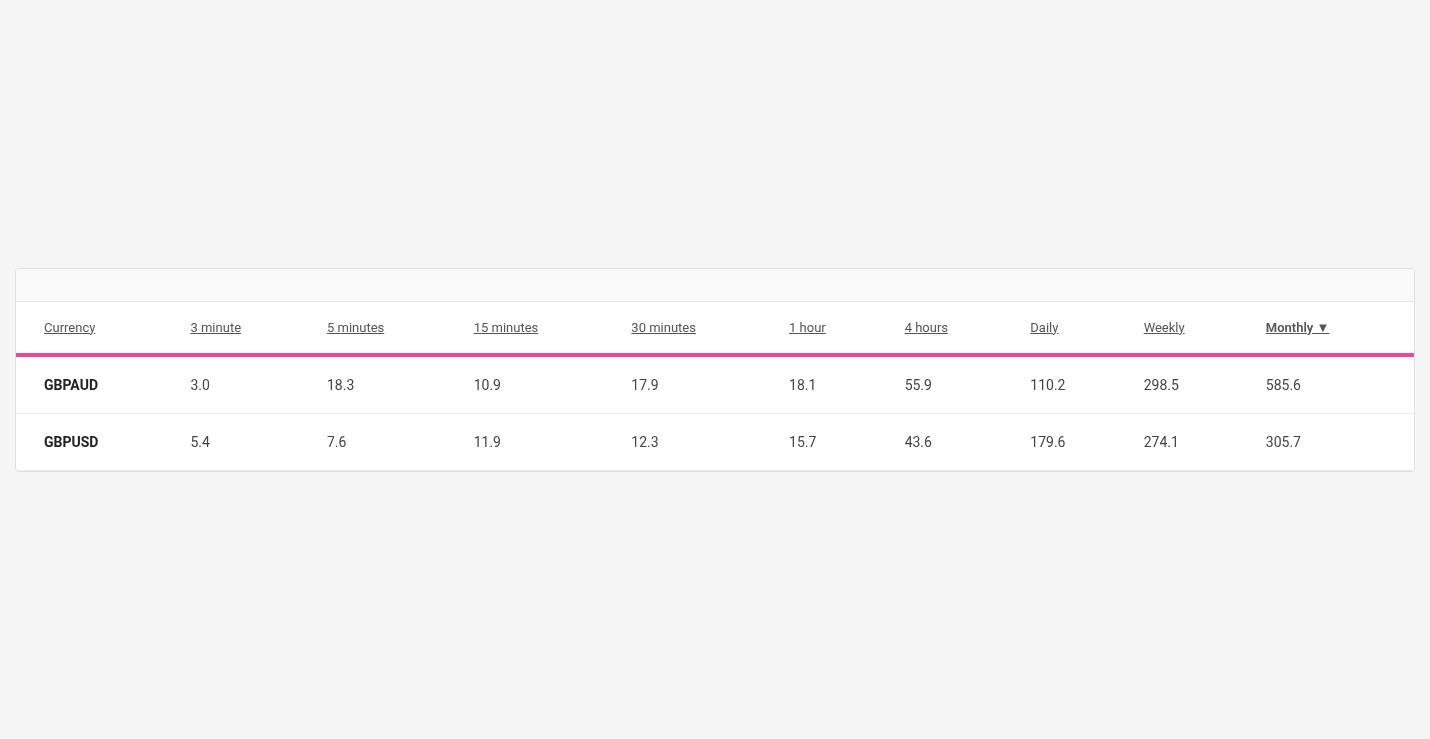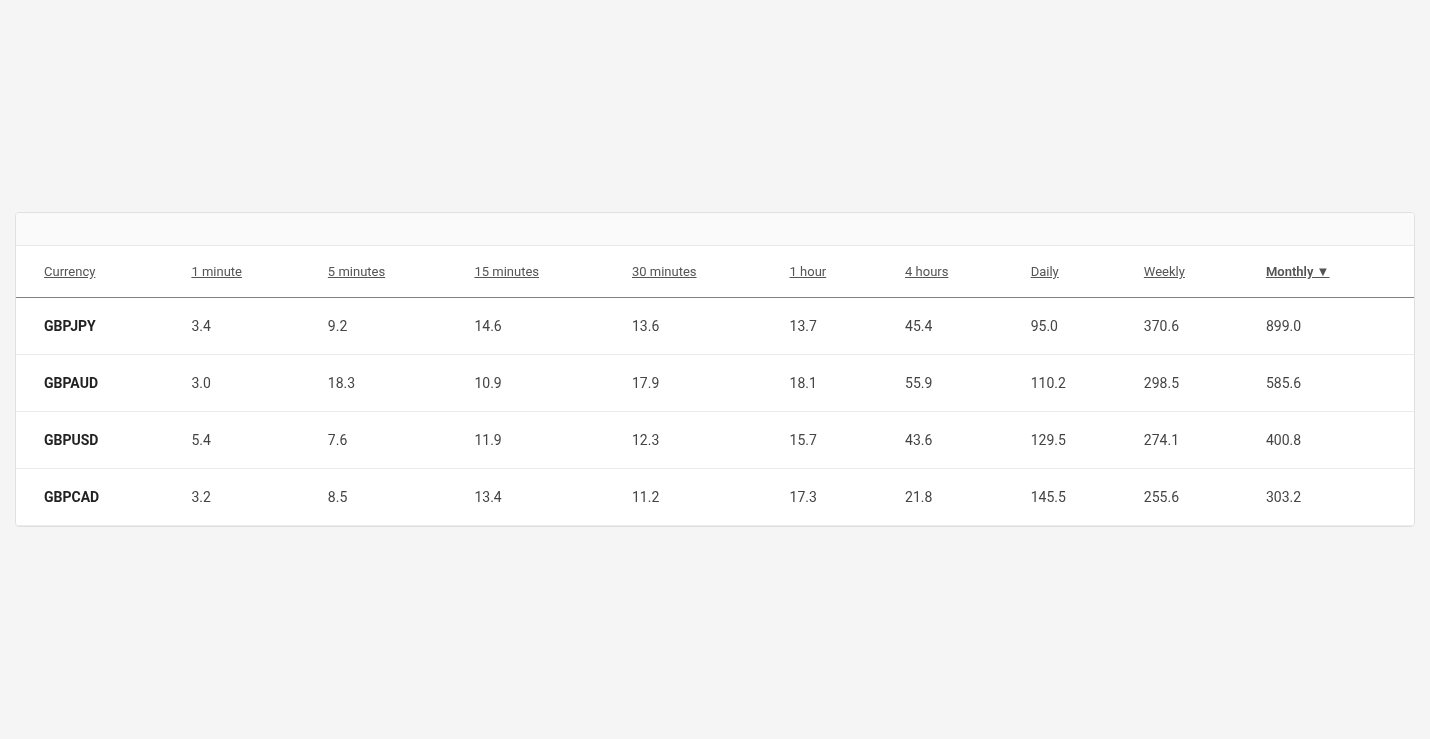--- a/index.html
+++ b/index.html
@@ -46,21 +46,21 @@
       cursor: pointer;
       letter-spacing: 2px;
     }
 
     table {
       width: 100%;
       border-collapse: collapse;
     }
 
     thead tr {
-      border-bottom: 1px solid #ec4899;
+      border-bottom: 4px solid #ec4899;
     }
 
     th {
       padding: 18px 20px;
       text-align: left;
       font-size: 13px;
       font-weight: 400;
       color: #555;
       text-decoration: underline;
       cursor: pointer;
@@ -107,75 +107,51 @@
 <div class="widget-container">
   <div class="widget-header">
     <span class="widget-title"></span>
     <span class="widget-menu"></span>
   </div>
 
   <table>
     <thead>
       <tr>
       <th>Currency</th>
-          <th>1 minute</th>
+          <th>3 minute</th>
           <th>5 minutes</th>
           <th>15 minutes</th>
           <th>30 minutes</th>
           <th>1 hour</th>
           <th>4 hours</th>
           <th>Daily</th>
           <th>Weekly</th>
           <th class="active">Monthly ▼</th>
         </tr>
     </thead>
     <tbody>
-    <tr>
-          <td>GBPJPY</td>
-          <td>3.4</td>
-          <td>9.2</td>
-          <td>14.6</td>
-          <td>13.6</td>
-          <td>13.7</td>
-          <td>45.4</td>
-          <td>95.0</td>
-          <td>370.6</td>
-          <td>899.0</td>
-        </tr>
         <tr>
           <td>GBPAUD</td>
           <td>3.0</td>
           <td>18.3</td>
           <td>10.9</td>
           <td>17.9</td>
           <td>18.1</td>
           <td>55.9</td>
           <td>110.2</td>
           <td>298.5</td>
           <td>585.6</td>
         </tr>
         <tr>
           <td>GBPUSD</td>
           <td>5.4</td>
           <td>7.6</td>
           <td>11.9</td>
           <td>12.3</td>
           <td>15.7</td>
           <td>43.6</td>
-          <td>129.5</td>
+          <td>179.6</td>
           <td>274.1</td>
-          <td>400.8</td>
-        </tr>
-        <tr>
-          <td>GBPCAD</td>
-          <td>3.2</td>
-          <td>8.5</td>
-          <td>13.4</td>
-          <td>11.2</td>
-          <td>17.3</td>
-          <td>21.8</td>
-          <td>145.5</td>
-          <td>255.6</td>
-          <td>303.2</td>
+          <td>305.7</td>
         </tr>
       </tbody>
   </table>
 </div>
 
 </body></html>

